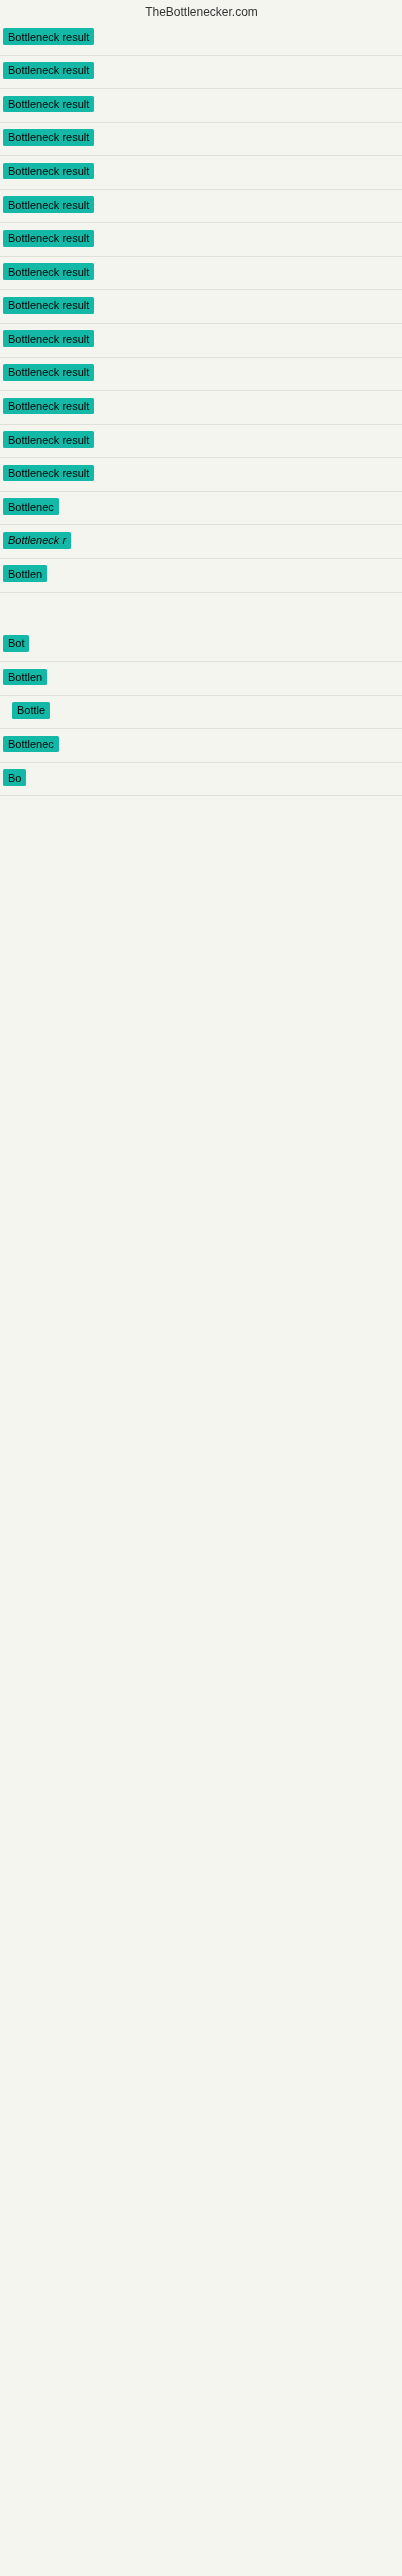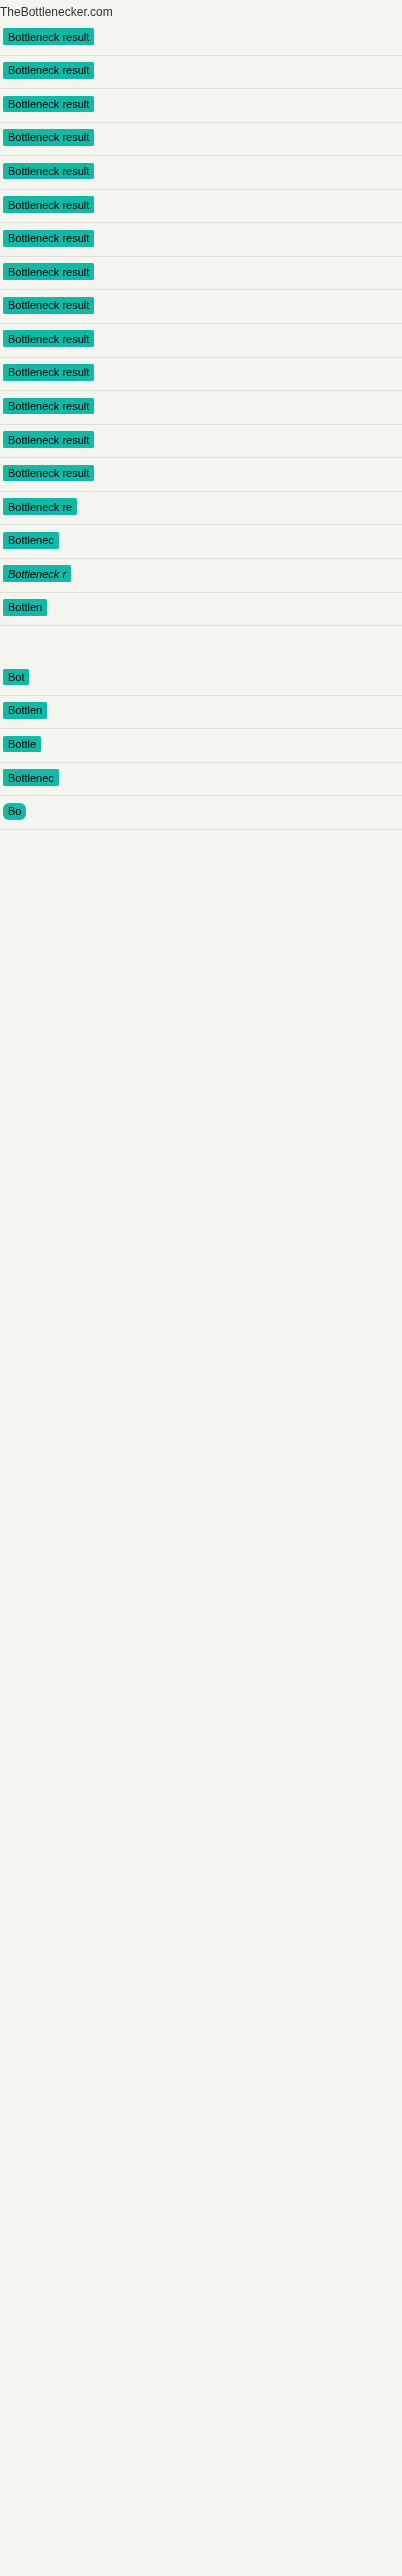--- a/index.html
+++ b/index.html
@@ -10,20 +10,21 @@
 
     body {
       width: 403px;
       min-height: 2576px;
       background-color: #f5f5f0;
       font-family: Arial, sans-serif;
       position: relative;
     }
 
     .site-title {
+      text-align: center;
       font-size: 12px;
       color: #333;
       padding: 4.8px 0 3.2px 0;
       font-weight: normal;
     }
 
     .bottleneck-badge {
       display: inline-block;
       background-color: #14b8a6;
       color: #000;
@@ -56,24 +57,23 @@
       <div class="item-wrapper"><span class="bottleneck-badge" style="max-width: 97px;">Bottleneck result</span></div>
       <div class="item-wrapper"><span class="bottleneck-badge" style="max-width: 96px;">Bottleneck result</span></div>
       <div class="item-wrapper"><span class="bottleneck-badge" style="max-width: 97px;">Bottleneck result</span></div>
       <div class="item-wrapper"><span class="bottleneck-badge" style="max-width: 96px;">Bottleneck result</span></div>
       <div class="item-wrapper"><span class="bottleneck-badge" style="max-width: 97px;">Bottleneck result</span></div>
       <div class="item-wrapper"><span class="bottleneck-badge" style="max-width: 96px;">Bottleneck result</span></div>
       <div class="item-wrapper"><span class="bottleneck-badge" style="max-width: 97px;">Bottleneck result</span></div>
       <div class="item-wrapper"><span class="bottleneck-badge" style="max-width: 97px;">Bottleneck result</span></div>
       <div class="item-wrapper"><span class="bottleneck-badge" style="max-width: 97px;">Bottleneck result</span></div>
       <div class="item-wrapper"><span class="bottleneck-badge" style="max-width: 97px;">Bottleneck result</span></div>
-      <div class="item-wrapper"><span class="bottleneck-badge" style="max-width: 76px;">Bottleneck re</span></div>
       <div class="item-wrapper"><span class="bottleneck-badge" style="max-width: 60px;">Bottlenec</span></div>
       <div class="item-wrapper"><span class="bottleneck-badge" style="max-width: 71px; font-style: italic;">Bottleneck r</span></div>
       <div class="item-wrapper"><span class="bottleneck-badge" style="max-width: 52px;">Bottlen</span></div>
       <div class="item-wrapper"><span class="bottleneck-badge" style="max-width: 32px; margin-top: 36px;">Bot</span></div>
       <div class="item-wrapper"><span class="bottleneck-badge" style="max-width: 52px;">Bottlen</span></div>
-      <div class="item-wrapper"><span class="bottleneck-badge" style="max-width: 47px;">Bottle</span></div>
+      <div class="item-wrapper"><span class="bottleneck-badge" style="max-width: 47px; margin-left: 9px;">Bottle</span></div>
       <div class="item-wrapper"><span class="bottleneck-badge" style="max-width: 60px;">Bottlenec</span></div>
-      <div class="item-wrapper"><span class="bottleneck-badge" style="max-width: 26px; border-radius: 6px;">Bo</span></div>
+      <div class="item-wrapper"><span class="bottleneck-badge" style="max-width: 26px;">Bo</span></div>
     </div>
 </div>
 
 
 </body></html>

